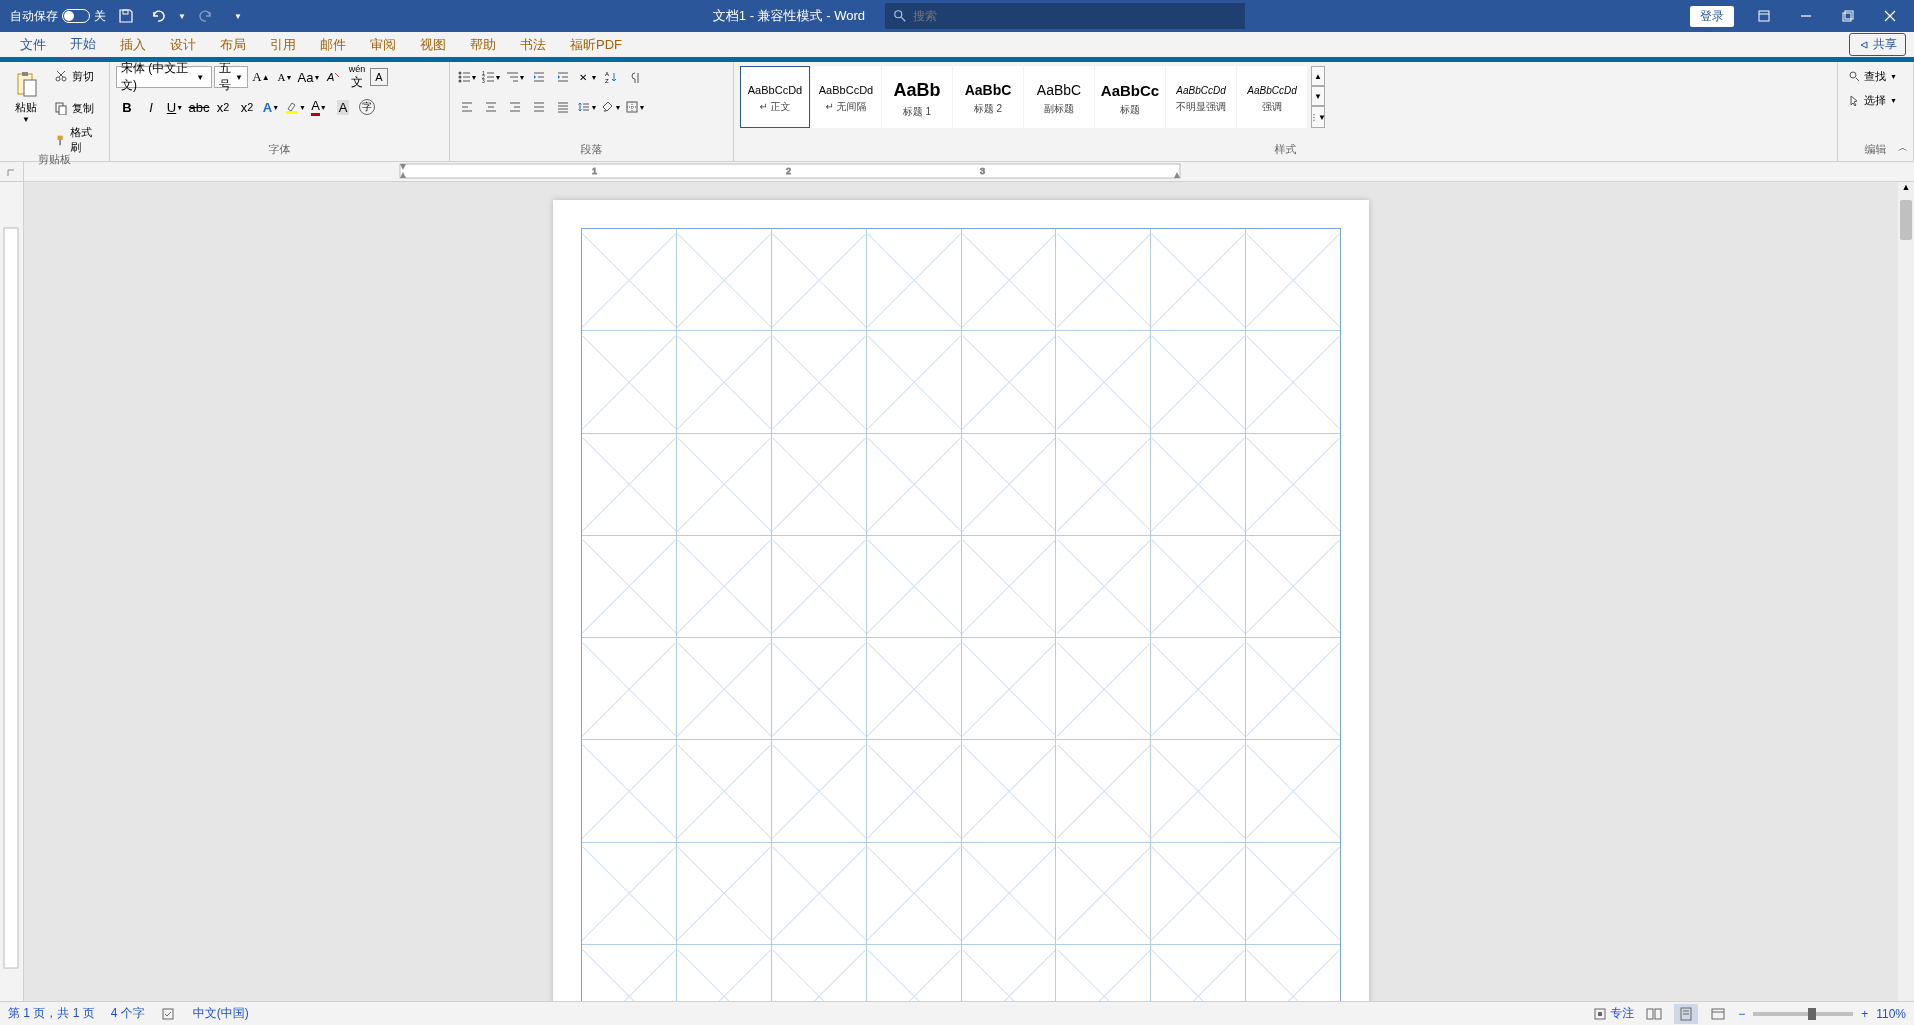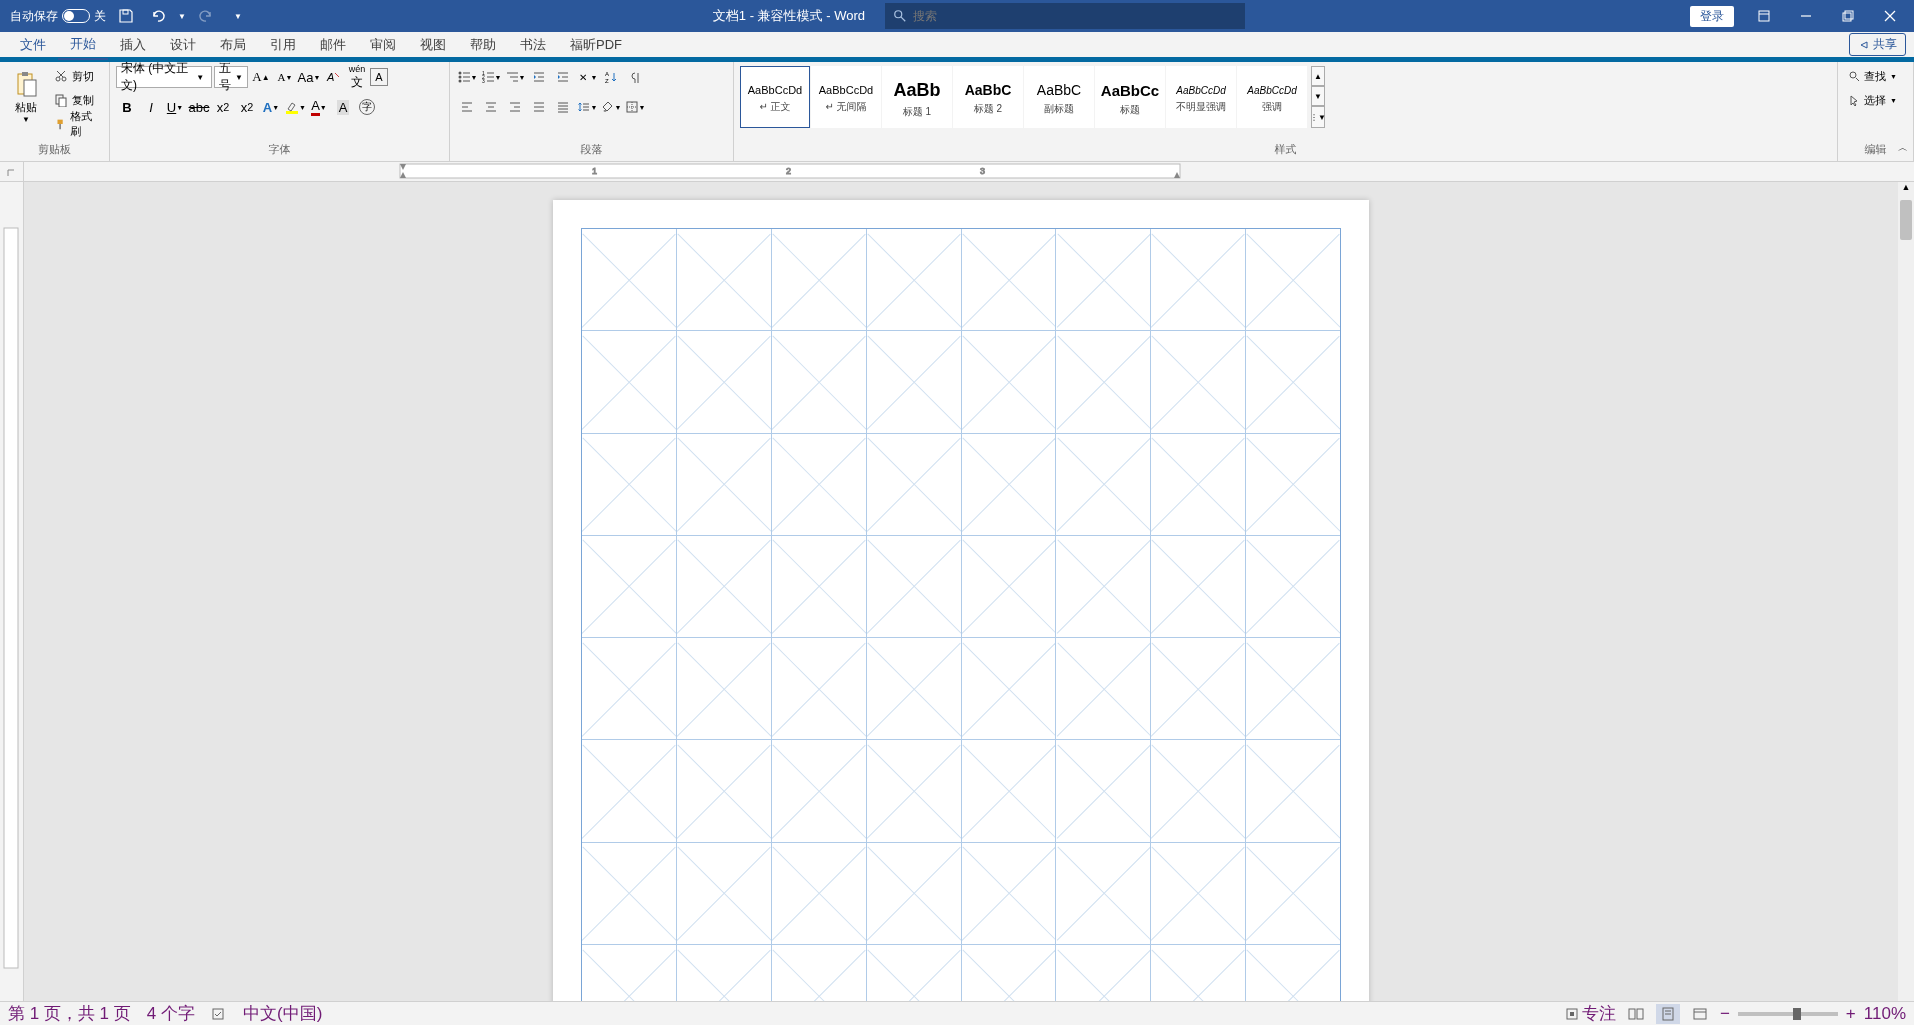--- a/index.html
+++ b/index.html
@@ -15,35 +15,35 @@
 .titlebar-center { flex: 1; display: flex; align-items: center; justify-content: center; gap: 20px; }
 .doc-title { font-size: 13px; margin-left: 26px; }
 .searchbox { width: 360px; height: 26px; background: #1e3f6f; display: flex; align-items: center; padding: 0 8px; gap: 6px; color: #a8c0e0; }
 .searchbox input { background: transparent; border: none; outline: none; color: white; font-size: 12px; flex: 1; }
 .titlebar-right { display: flex; align-items: center; gap: 2px; padding-right: 4px; }
 .login-btn { background: white; color: #2b579a; padding: 2px 10px; border-radius: 2px; font-size: 12px; margin-right: 8px; cursor: pointer; }
 .win-btn { width: 40px; height: 32px; display: flex; align-items: center; justify-content: center; cursor: pointer; }
 
 
 .ribbon-tabs { height: 30px; background: #f3f3f3; display: flex; align-items: center; padding: 0 8px; border-bottom: 5px solid #0369a1; }
-.tab { padding: 0 12px; height: 30px; display: flex; align-items: center; font-size: 13px; color: #404040; cursor: pointer; }
+.tab { padding: 0 12px; height: 30px; display: flex; align-items: center; font-size: 13px; color: #a16207; cursor: pointer; }
 .tab.active { color: #2b579a; border-bottom: 2px solid #2b579a; font-weight: 500; }
 .tab.file { color: #2b579a; }
 .share-btn { margin-left: auto; color: #2b579a; font-size: 12px; padding: 2px 8px; border: 1px solid #2b579a; border-radius: 3px; cursor: pointer; display: flex; align-items: center; gap: 3px; }
 
 
 .ribbon { height: 100px; background: #f3f3f3; display: flex; border-bottom: 1px solid #d0d0d0; position: relative; }
 .group { border-right: 1px solid #d0d0d0; padding: 4px 6px 2px 6px; display: flex; flex-direction: column; }
 .group-content { flex: 1; display: flex; align-items: flex-start; gap: 4px; }
 .group-label { text-align: center; font-size: 11px; color: #666; padding: 2px 0; position: relative; }
 
 .big-btn { display: flex; flex-direction: column; align-items: center; padding: 2px 4px; cursor: pointer; }
 .big-btn .icon { width: 32px; height: 32px; display: flex; align-items: center; justify-content: center; }
 .big-btn .lbl { font-size: 11px; text-align: center; }
-.small-row { display: flex; flex-direction: column; gap: 4px; }
+.small-row { display: flex; flex-direction: column; gap: 12px; }
 .small-btn { display: flex; align-items: center; gap: 4px; font-size: 11px; padding: 1px 4px; cursor: pointer; height: 20px; }
 
 .font-row { display: flex; gap: 2px; margin-bottom: 4px; align-items: center; }
 .font-combo { border: 1px solid #ababab; background: white; height: 22px; font-size: 12px; padding: 0 4px; display: flex; align-items: center; }
 .font-name { width: 96px; }
 .font-size { width: 34px; }
 .dropdown-arrow { width: 12px; font-size: 8px; cursor: pointer; }
 .icon-btn { width: 22px; height: 22px; display: flex; align-items: center; justify-content: center; cursor: pointer; font-size: 13px; }
 
 
@@ -77,21 +77,21 @@
 .grid-cell { flex: 1; border-right: 1px solid #b0cbe8; position: relative; }
 .grid-cell:last-child { border-right: none; }
 .grid-cell::before, .grid-cell::after { content: ""; position: absolute; background: transparent; width: 141%; height: 1px; border-top: 1px solid #d0e0f0; top: 50%; left: -20%; transform-origin: center; }
 .grid-cell::before { transform: rotate(45deg); }
 .grid-cell::after { transform: rotate(-45deg); }
 
 .scrollbar-v { width: 16px; background: #f0f0f0; position: relative; }
 .scroll-thumb { position: absolute; top: 4px; left: 2px; width: 12px; height: 40px; background: #c0c0c0; border-radius: 2px; }
 
 
-.statusbar { height: 24px; background: #f3f3f3; border-top: 1px solid #d0d0d0; display: flex; align-items: center; font-size: 17px; color: #701a75; padding: 0 8px; gap: 16px; }
+.statusbar { height: 24px; background: #f3f3f3; border-top: 1px solid #d0d0d0; display: flex; align-items: center; font-size: 12px; color: #1d4ed8; padding: 0 8px; gap: 16px; }
 .statusbar .right { margin-left: auto; display: flex; align-items: center; gap: 8px; }
 .view-btn { width: 24px; height: 20px; display: flex; align-items: center; justify-content: center; cursor: pointer; }
 .view-btn.active { background: #d0d8e8; }
 .zoom-slider { width: 100px; height: 4px; background: #c0c0c0; position: relative; }
 .zoom-thumb { position: absolute; width: 8px; height: 12px; background: #666; top: -4px; left: 55%; }
 
 svg { display: block; }
 </style>
 </head>
 <body>

